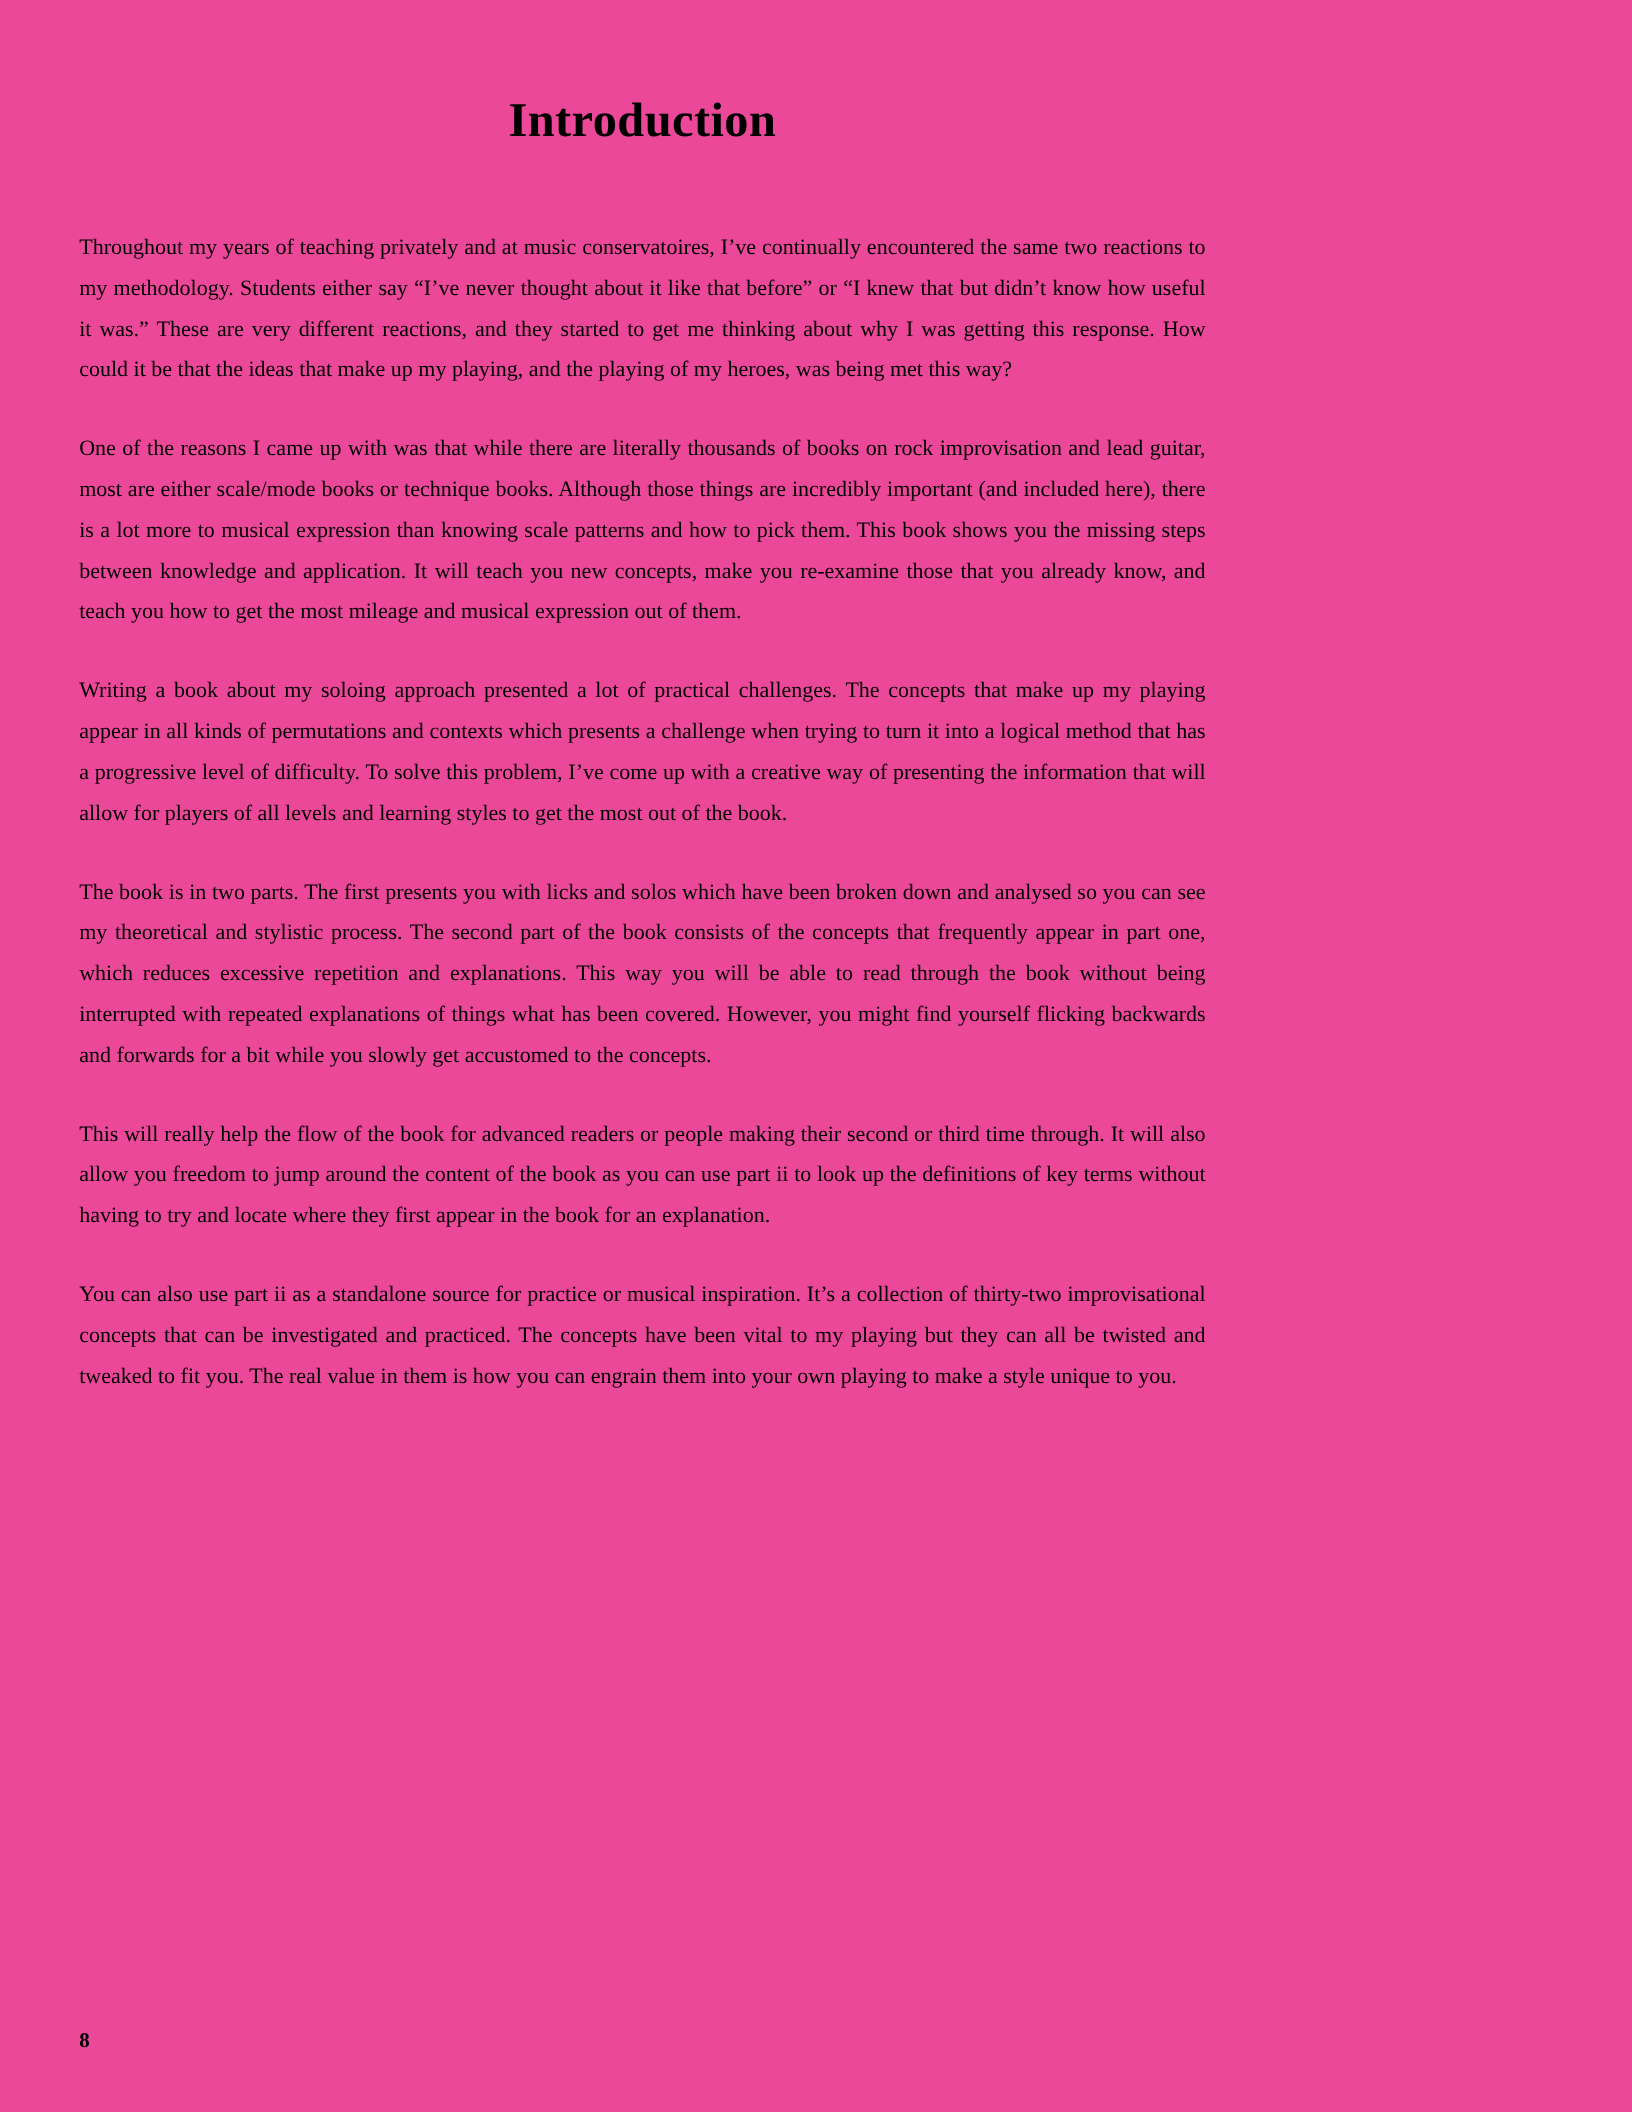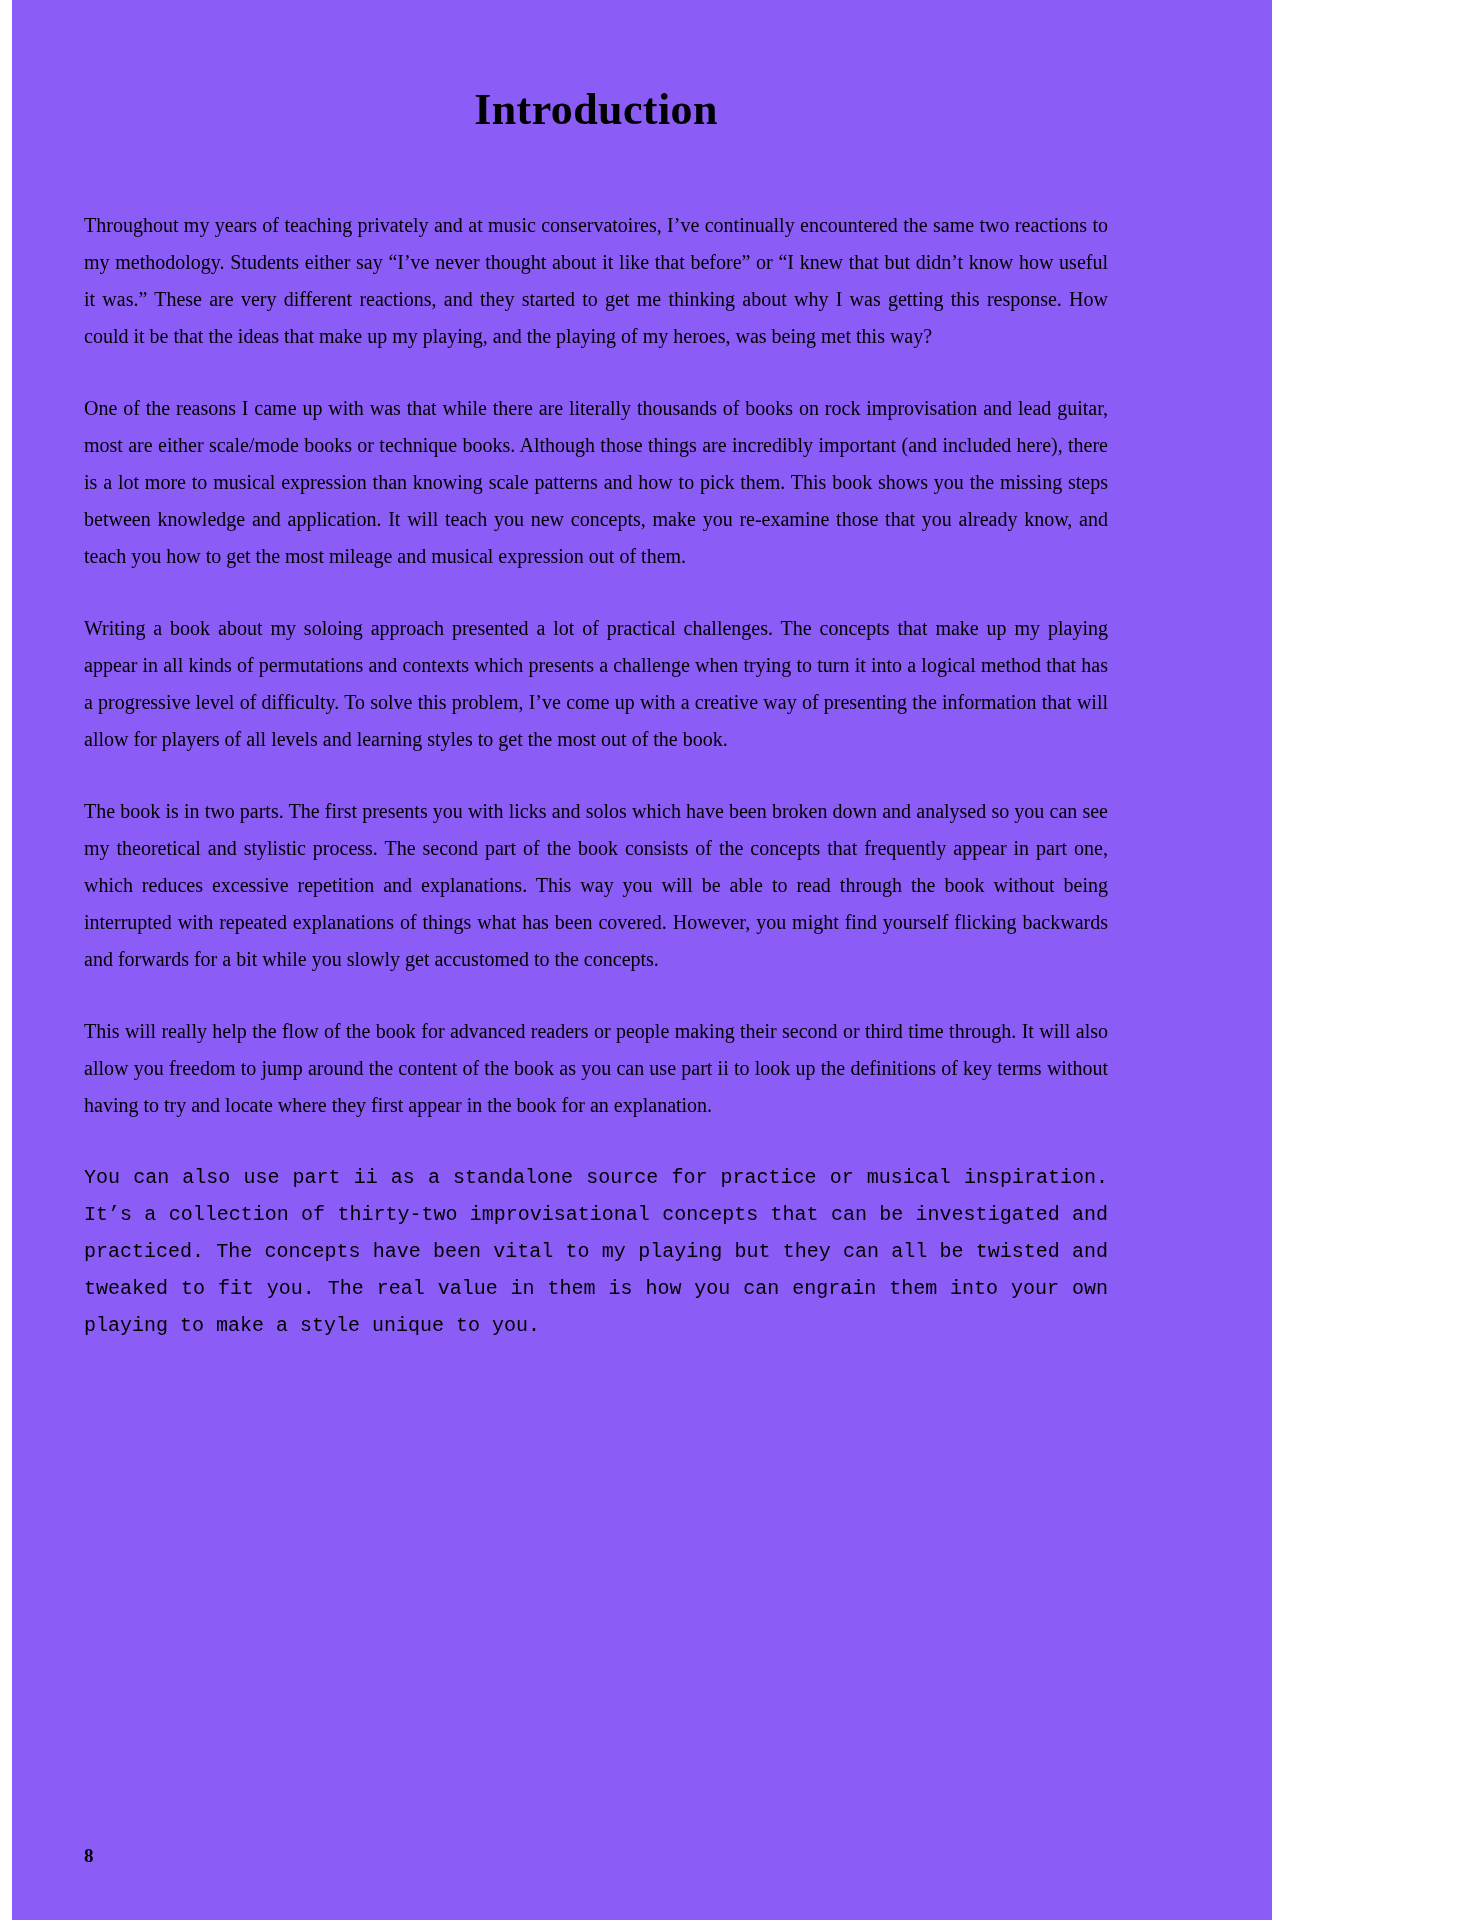--- a/index.html
+++ b/index.html
@@ -11,24 +11,24 @@
     width: 1484px;
     height: 1920px;
     font-family: "Liberation Serif", "DejaVu Serif", serif;
     color: #000000;
     position: relative;
     overflow: hidden;
   }
   .page {
     position: absolute;
     top: 0;
-    left: 12px;
-    width: 1260px;
+    left: 0;
+    width: 1484px;
     height: 1920px;
-    background: #8b5cf6;
+    background: #ec4899;
     box-sizing: border-box;
   }
   .content {
     position: absolute;
     left: 72px;
     top: 0;
     width: 1024px;
   }
   .page-title {
     font-size: 44px;
@@ -47,21 +47,20 @@
     margin: 0 0 35px 0;
     font-family: "Liberation Serif", "DejaVu Serif", serif;
     hyphens: none;
     -webkit-hyphens: none;
   }
   .para.first {
     margin-top: 72px;
   }
   .para.tight {
     margin-bottom: 0;
-    font-family: Liberation Mono, monospace;
   }
   .section-heading {
     font-size: 27px;
     font-weight: bold;
     line-height: 34px;
     margin: 0 0 4px 0;
     text-align: left;
     font-family: "Liberation Serif", "DejaVu Serif", serif;
   }
   .heading-gap {

